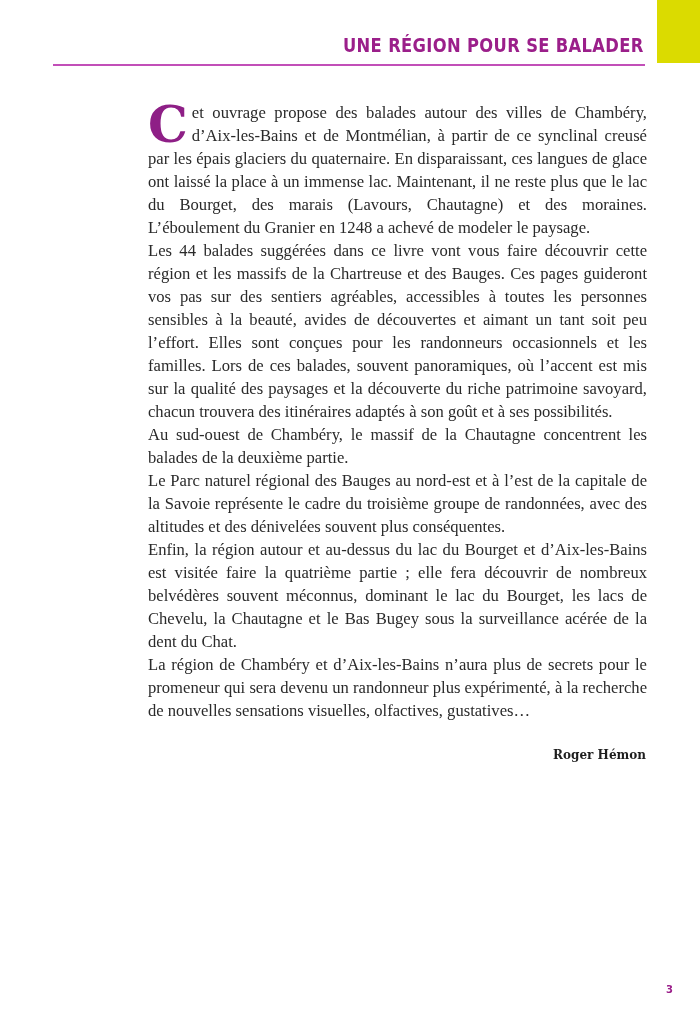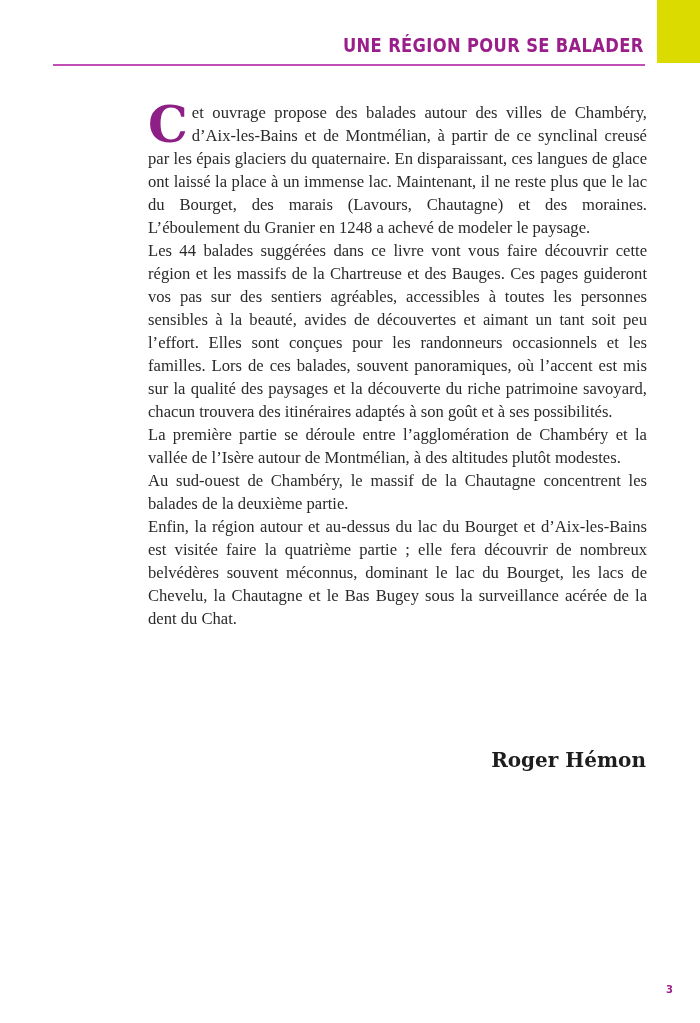--- a/index.html
+++ b/index.html
@@ -69,21 +69,21 @@
     color: #8e1f86;
     margin: 4px 4px 0 0;
     padding: 0;
   }
   .signature {
     position: absolute;
     right: 54px;
     top: 748px;
     font-family: "DejaVu Serif", "Liberation Serif", serif;
     font-weight: bold;
-    font-size: 20px;
+    font-size: 12px;
     color: #1e1e1e;
   }
   .page-number {
     position: absolute;
     left: 666px;
     top: 984px;
     font-family: "DejaVu Sans", "Liberation Sans", sans-serif;
     font-weight: bold;
     font-size: 10px;
     color: #9b1f8a;
@@ -93,20 +93,21 @@
 <body>
 
 <div class="accent-block"></div>
 
 <div class="header-title">UNE RÉGION POUR SE BALADER</div>
 <div class="header-rule"></div>
 
 <div class="body-text">
   <p><span class="drop-cap">C</span><span>et ouvrage propose des balades autour des villes de Chambéry, d’Aix-les-Bains et de Montmélian, à partir de ce synclinal creusé par les épais glaciers du quaternaire. En disparaissant, ces langues de glace ont laissé la place à un immense lac. Maintenant, il ne reste plus que le lac du Bourget, des marais (Lavours, Chautagne) et des moraines. L’éboulement du Granier en 1248 a achevé de modeler le paysage.</span></p>
   <p>Les 44 balades suggérées dans ce livre vont vous faire découvrir cette région et les massifs de la Chartreuse et des Bauges. Ces pages guideront vos pas sur des sentiers agréables, accessibles à toutes les personnes sensibles à la beauté, avides de découvertes et aimant un tant soit peu l’effort. Elles sont conçues pour les randonneurs occasionnels et les familles. Lors de ces balades, souvent panoramiques, où l’accent est mis sur la qualité des paysages et la découverte du riche patrimoine savoyard, chacun trouvera des itinéraires adaptés à son goût et à ses possibilités.</p>
-  <p>La première partie se déroule entre l’agglomération de Chambéry et la vallée de l’Isère autour de Montmélian, à des altitudes plutôt modestes.</p>
   <p>Au sud-ouest de Chambéry, le massif de la Chautagne concentrent les balades de la deuxième partie.</p>
+  <p>Le Parc naturel régional des Bauges au nord-est et à l’est de la capitale de la Savoie représente le cadre du troisième groupe de randonnées, avec des altitudes et des dénivelées souvent plus conséquentes.</p>
   <p>Enfin, la région autour et au-dessus du lac du Bourget et d’Aix-les-Bains est visitée faire la quatrième partie ; elle fera découvrir de nombreux belvédères souvent méconnus, dominant le lac du Bourget, les lacs de Chevelu, la Chautagne et le Bas Bugey sous la surveillance acérée de la dent du Chat.</p>
+  <p>La région de Chambéry et d’Aix-les-Bains n’aura plus de secrets pour le promeneur qui sera devenu un randonneur plus expérimenté, à la recherche de nouvelles sensations visuelles, olfactives, gustatives…</p>
 </div>
 
 <div class="signature">Roger Hémon</div>
 
 <div class="page-number">3</div>
 
 </body></html>

